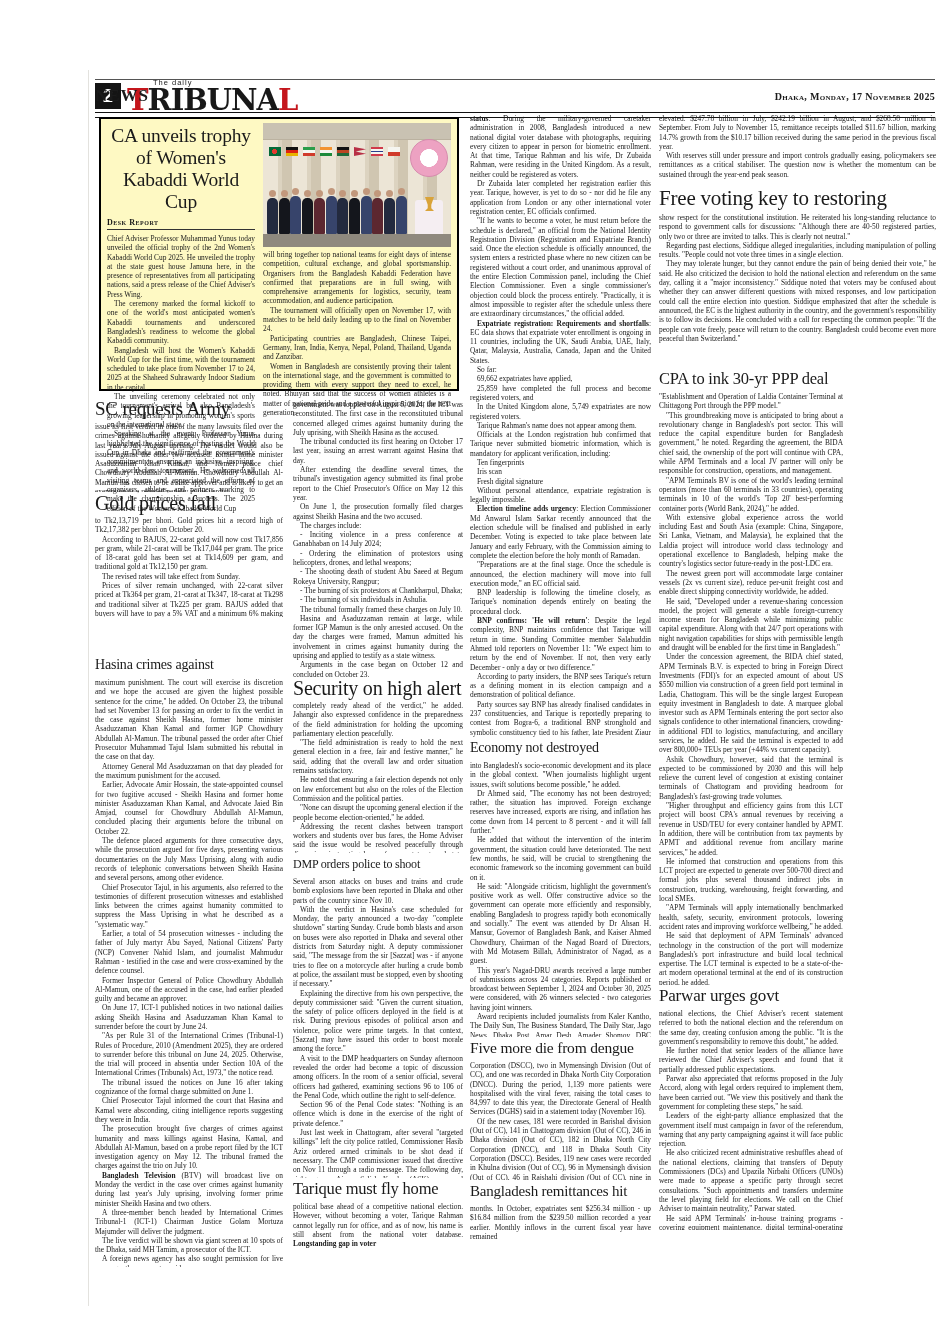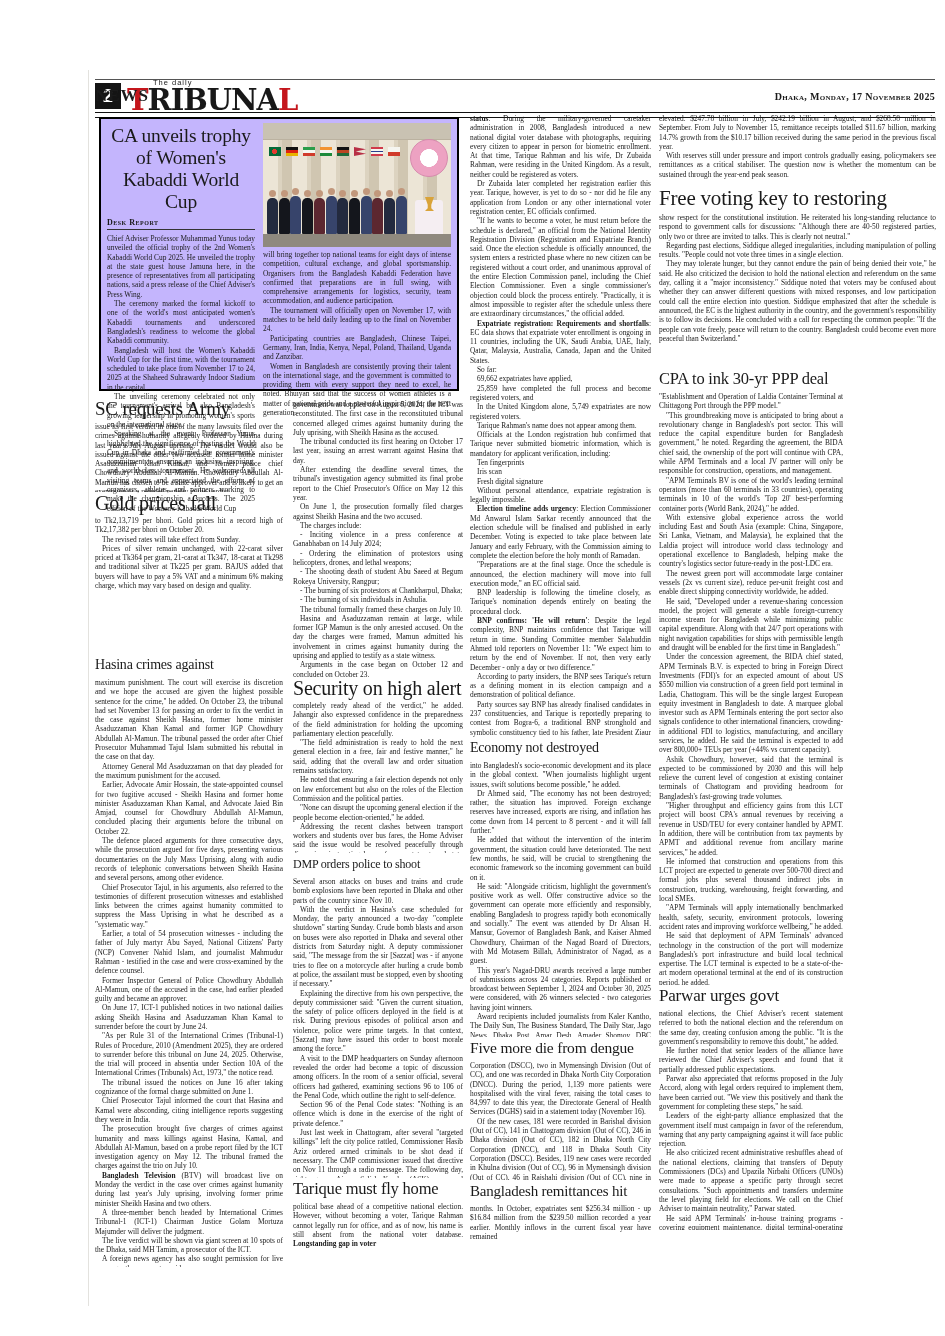--- a/index.html
+++ b/index.html
@@ -19,21 +19,21 @@
   .section-label{position:absolute;left:0;right:0;top:4px;text-align:left;font-size:17px;font-weight:bold;letter-spacing:1px;}
   .dateline{position:absolute;right:0;top:9px;font-size:10px;font-variant:small-caps;font-weight:bold;letter-spacing:.3px;}
   .dblrule{position:absolute;left:95px;right:10px;top:112px;height:4px;border-top:1.7px solid #111;border-bottom:0.8px solid #111;}
   
   .art{position:absolute;overflow:hidden;}
   .art h2{margin:1px 0 3px 0;font-weight:400;font-size:17px;line-height:20px;letter-spacing:-.2px;white-space:nowrap;}
   .body p{margin:0;text-indent:7px;font-size:7.4px;line-height:9.3px;text-align:justify;}
   .body p:first-child{text-indent:0;}
   
   .kbox{position:absolute;left:99px;top:117px;width:360px;height:274px;border:2.5px solid #000;
-        padding:4px 6px;display:flex;gap:8px;box-sizing:border-box;background:#c4b5fd;}
+        padding:4px 6px;display:flex;gap:8px;box-sizing:border-box;background:#fef9c3;}
   .kleft{width:148px;flex:none;}
   .kleft h1{margin:2px 0 5px 0;font-weight:400;font-size:19.5px;line-height:22px;text-align:center;letter-spacing:-.2px;}
   .byline{font-size:8px;font-weight:bold;font-variant:small-caps;letter-spacing:.5px;
           border-bottom:0.8px solid #333;padding-bottom:2px;margin-bottom:4px;}
   .kright{flex:1;min-width:0;}
   
   .photo{position:relative;height:124px;margin-bottom:3px;background:#ded6c6;overflow:hidden;}
   .ph-wall{position:absolute;inset:0;background:repeating-linear-gradient(90deg,#ece5d6 0 15px,#dcd3c0 15px 19px,#d0c6b1 19px 29px);}
   .ph-top{position:absolute;left:0;right:0;top:0;height:16px;background:#c9c2b2;border-bottom:1px solid #bbb2a0;}
   .ph-flags{position:absolute;left:6px;top:24px;width:140px;height:10px;display:flex;gap:5px;}
@@ -152,20 +152,21 @@
   <section class="art a-sc">
     <h2>SC requests Army</h2>
     <div class="body">
         <p>issue its first verdict in one of the many lawsuits filed over the crimes against humanity allegedly ordered by Hasina during last year's July-August uprising. The verdict would also be issued against the other two accused: former home minister Asaduzzaman Khan Kamal, and former police chief Chowdhury Abdullah Al-Mamun. Chowdhury Abdullah Al-Mamun has chosen to be a state approver and is likely to get an exemption or a reduced penalty in the verdict.</p>
       </div>
   </section>
   <section class="art a-gold">
     <h2>Gold prices fall</h2>
     <div class="body">
         <p>to Tk2,13,719 per bhori. Gold prices hit a record high of Tk2,17,382 per bhori on October 20.</p>
+        <p>According to BAJUS, 22-carat gold will now cost Tk17,856 per gram, while 21-carat will be Tk17,044 per gram. The price of 18-carat gold has been set at Tk14,609 per gram, and traditional gold at Tk12,150 per gram.</p>
         <p>The revised rates will take effect from Sunday.</p>
         <p>Prices of silver remain unchanged, with 22-carat silver priced at Tk364 per gram, 21-carat at Tk347, 18-carat at Tk298 and traditional silver at Tk225 per gram. BAJUS added that buyers will have to pay a 5% VAT and a minimum 6% making charge, which may vary based on design and quality.</p>
       </div>
   </section>
   <section class="art a-hasina">
     <h2>Hasina crimes against</h2>
     <div class="body">
         <p>maximum punishment. The court will exercise its discretion and we hope the accused are given the highest possible sentence for the crime," he added. On October 23, the tribunal had set November 13 for passing an order to fix the verdict in the case against Sheikh Hasina, former home minister Asaduzzaman Khan Kamal and former IGP Chowdhury Abdullah Al-Mamun. The tribunal passed the order after Chief Prosecutor Muhammad Tajul Islam submitted his rebuttal in the case on that day.</p>
         <p>Attorney General Md Asaduzzaman on that day pleaded for the maximum punishment for the accused.</p>
         <p>Earlier, Advocate Amir Hossain, the state-appointed counsel for two fugitive accused - Sheikh Hasina and former home minister Asaduzzaman Khan Kamal, and Advocate Jaied Bin Amjad, counsel for Chowdhury Abdullah Al-Mamun, concluded placing their arguments before the tribunal on October 22.</p>

